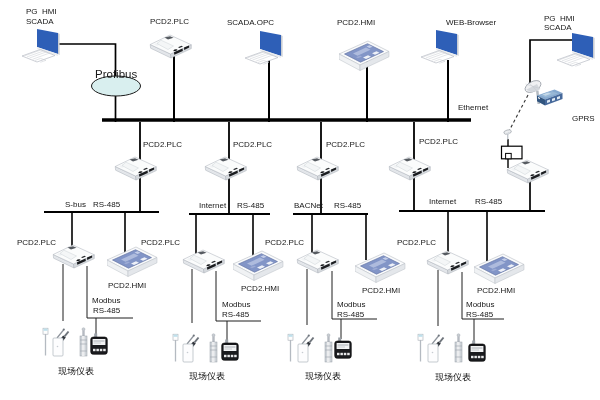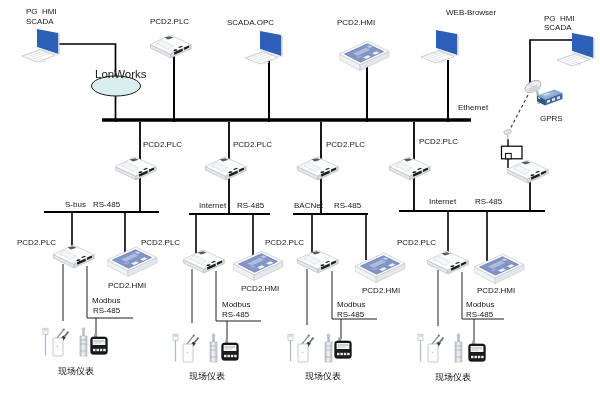--- a/index.html
+++ b/index.html
@@ -334,26 +334,26 @@
       <svg width="18" height="22">
         <use href="#sym-meter"></use>
       </svg>
     </div>
 
   <div class="lbl" style="left:26px;top:7px">PG  HMI</div>
   <div class="lbl" style="left:26px;top:17px">SCADA</div>
   <div class="lbl" style="left:150px;top:17px">PCD2.PLC</div>
   <div class="lbl" style="left:227px;top:18px">SCADA.OPC</div>
   <div class="lbl" style="left:337px;top:18px">PCD2.HMI</div>
-  <div class="lbl" style="left:446px;top:8px">WEB-Browser</div>
+  <div class="lbl" style="left:446px;top:18px">WEB-Browser</div>
   <div class="lbl" style="left:544px;top:14px">PG  HMI</div>
   <div class="lbl" style="left:544px;top:23px">SCADA</div>
-  <div class="lbl lbl-serif" style="left:95px;top:70px">LonWorks</div>
+  <div class="lbl lbl-serif" style="left:95px;top:70px">Profibus</div>
   <div class="lbl" style="left:458px;top:103px">Ethernet</div>
-  <div class="lbl" style="left:540px;top:114px">GPRS</div>
+  <div class="lbl" style="left:572px;top:114px">GPRS</div>
 
   <div class="lbl" style="left:143px;top:140px">PCD2.PLC</div>
   <div class="lbl" style="left:233px;top:140px">PCD2.PLC</div>
   <div class="lbl" style="left:326px;top:140px">PCD2.PLC</div>
   <div class="lbl" style="left:419px;top:137px">PCD2.PLC</div>
 
   <div class="lbl" style="left:65px;top:200px">S-bus</div>
   <div class="lbl" style="left:93px;top:200px">RS-485</div>
   <div class="lbl" style="left:199px;top:201px">Internet</div>
   <div class="lbl" style="left:237px;top:201px">RS-485</div>

